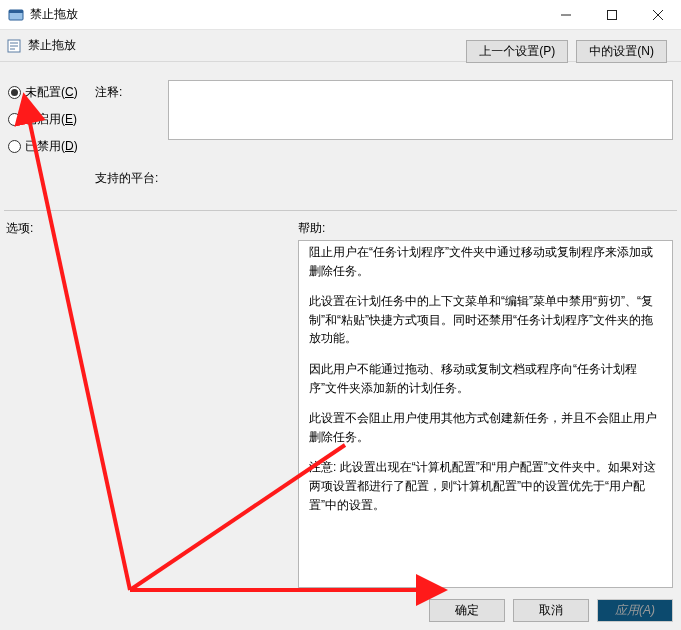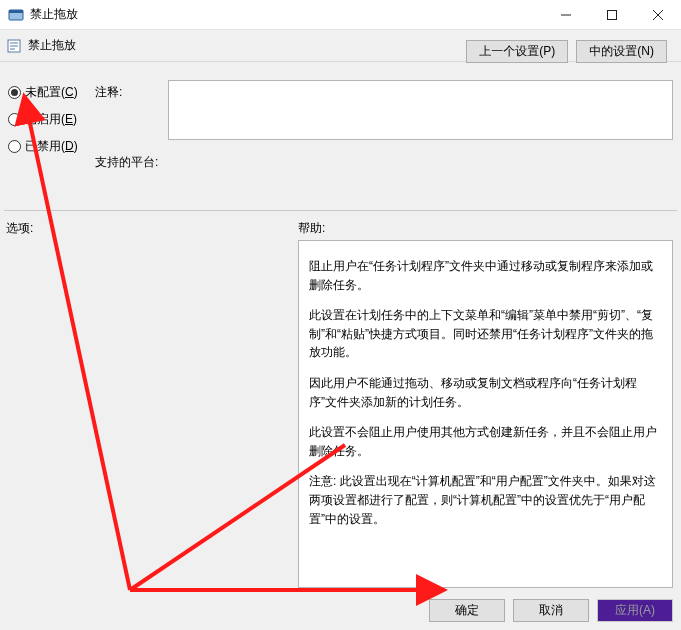--- a/index.html
+++ b/index.html
@@ -56,21 +56,21 @@
     padding: 3px 12px;
     font-size: 12px;
     min-width: 90px;
     text-align: center;
     height: 23px;
     line-height: 15px;
     display: inline-flex;
     align-items: center;
     justify-content: center;
   }
-  .btn.disabled { color:#9a9a9a; border-color:#c9c9c9; background:#4c1d95; }
+  .btn.disabled { color:#9a9a9a; border-color:#c9c9c9; background:#0c4a6e;font-style:italic; }
   .body {
     position: relative;
     height: calc(630px - 30px - 32px);
   }
   .radios {
     position: absolute;
     left: 8px; top: 22px;
     width: 100px;
     text-align: right;
   }
@@ -97,42 +97,42 @@
     color:#000;
   }
   .field-comment {
     position: absolute;
     left: 168px; top: 18px; right: 8px;
     height: 60px;
     background:#fff; border:1px solid #b5b5b5;
     overflow-y: scroll;
   }
   .label-platform {
-    position:absolute; left:95px; top:92px;
+    position:absolute; left:95px; top:108px;
   }
   .field-platform {
     position:absolute; left:168px; top:96px; right:8px; height:42px;
     background:#fff; border:1px solid #b5b5b5;
     padding:4px 6px; overflow-y:scroll;
     font-size:12px;
   }
   .divider {
     position:absolute; left:4px; right:4px; top:148px;
     border-top:1px solid #c9c9c9;
   }
   .label-options {
     position:absolute; left:6px; top:158px;
   }
   .label-help {
     position:absolute; left:298px; top:158px;
   }
   .field-help {
     position:absolute; left:298px; top:178px; right:8px; bottom:42px;
     background:#fff; border:1px solid #b5b5b5;
-    overflow-y:scroll; padding:16px 10px;
+    overflow-y:scroll; padding:2px 10px;
     font-size:12px; line-height:1.55;
   }
   .field-help p { margin:0 0 12px 0; }
   .footer {
     position:absolute; right:8px; bottom:8px;
     display:flex; gap:8px;
   }
   .footer .btn { min-width:76px; }
   
   .overlay {

